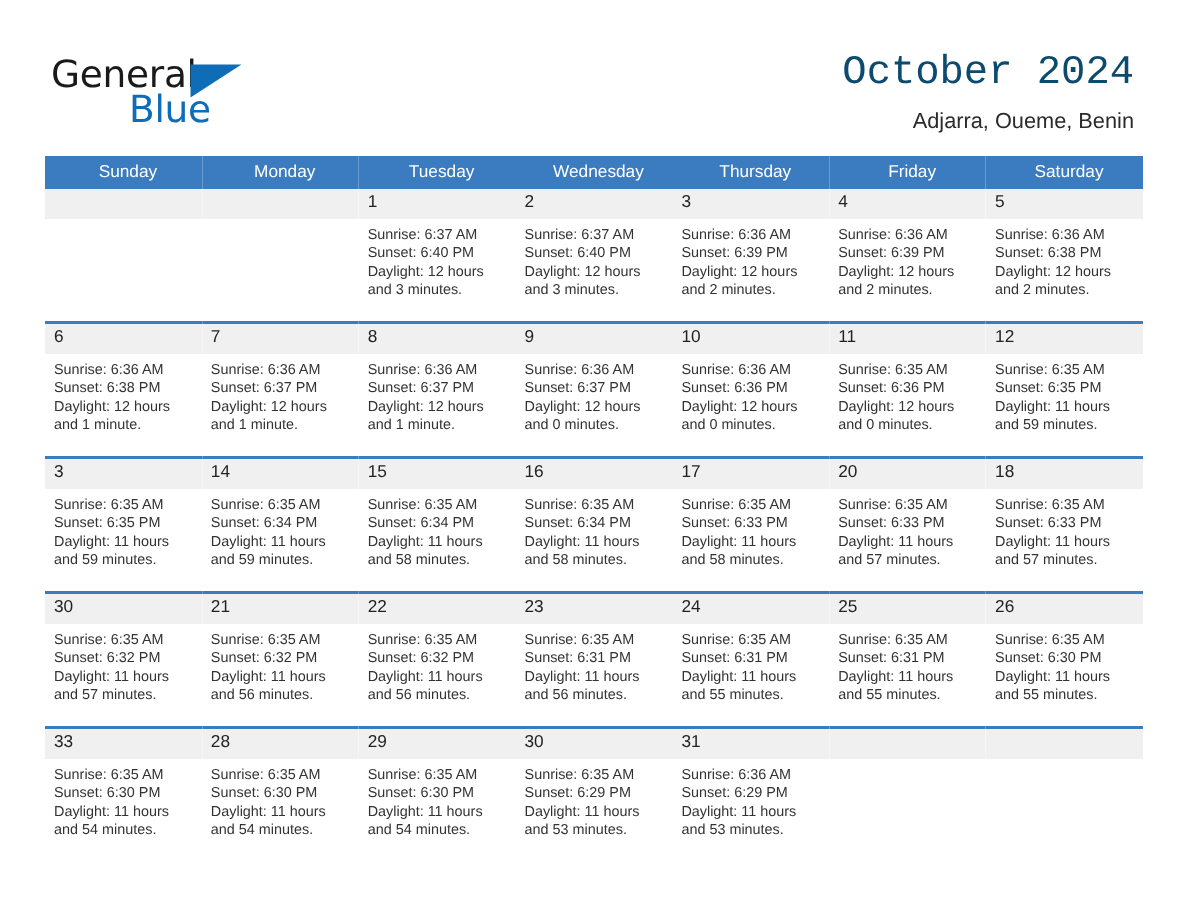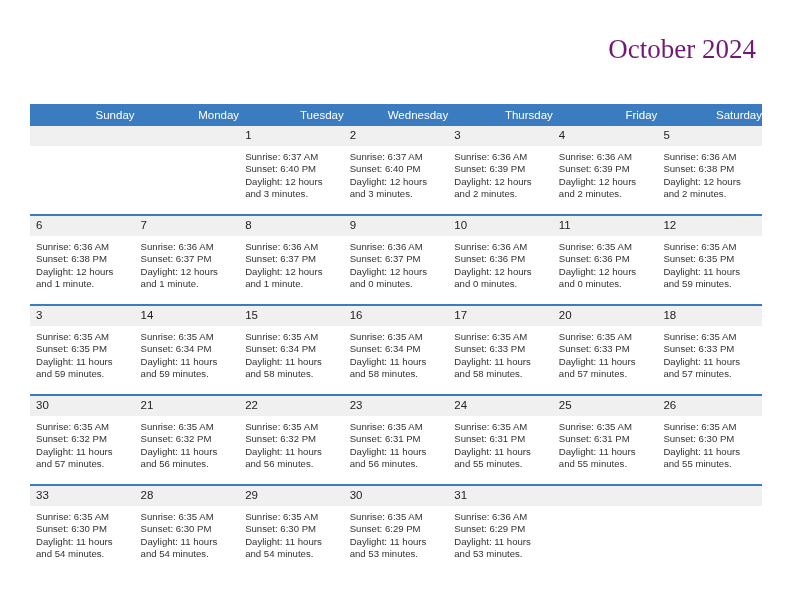--- a/index.html
+++ b/index.html
@@ -66,22 +66,22 @@
     border-bottom: 22px solid transparent;
   }
   .title-block {
     position: absolute;
     right: 36px;
     top: 32px;
     text-align: right;
   }
   .month-title {
     font-size: 27px;
-    color: #701a75;
-    font-family: Liberation Serif, serif;
+    color: #0c4a6e;
+    font-family: Liberation Mono, monospace;
     line-height: 34px;
     white-space: nowrap;
     text-align: center;
   }
   .location {
     margin-top: 6px;
     font-size: 14.5px;
     color: #2b2b2b;
     font-family: "Liberation Sans", sans-serif;
     line-height: 18px;
@@ -98,21 +98,21 @@
     table-layout: fixed;
   }
   .calendar col {
     width: 104.57px;
   }
   thead th {
     background: #3b7cc0;
     color: #ffffff;
     font-size: 11.5px;
     font-weight: normal;
-    text-align: right;
+    text-align: center;
     padding: 5px 0 5px 6px;
     height: 12px;
     font-family: "Liberation Sans", sans-serif;
   }
   tbody td {
     vertical-align: top;
     padding: 0;
     border-top: 2px solid #3b7cc0;
     height: 88px;
     background: #ffffff;
@@ -145,23 +145,29 @@
     background: #f0f0f0;
   }
 </style>
 </head>
 <body>
 
 <div class="page">
 
   <div class="header">
 
+    <div class="logo">
+      <span class="logo-general">General</span>
+      <span class="logo-triangle"></span>
+      <span class="logo-blue">Blue</span>
+    </div>
 
     <div class="title-block">
       <div class="month-title">October 2024</div>
+      <div class="location">Adjarra, Oueme, Benin</div>
     </div>
 
   </div>
 
   <table class="calendar">
     <colgroup>
       <col>
         <col>
         <col>
         <col>

